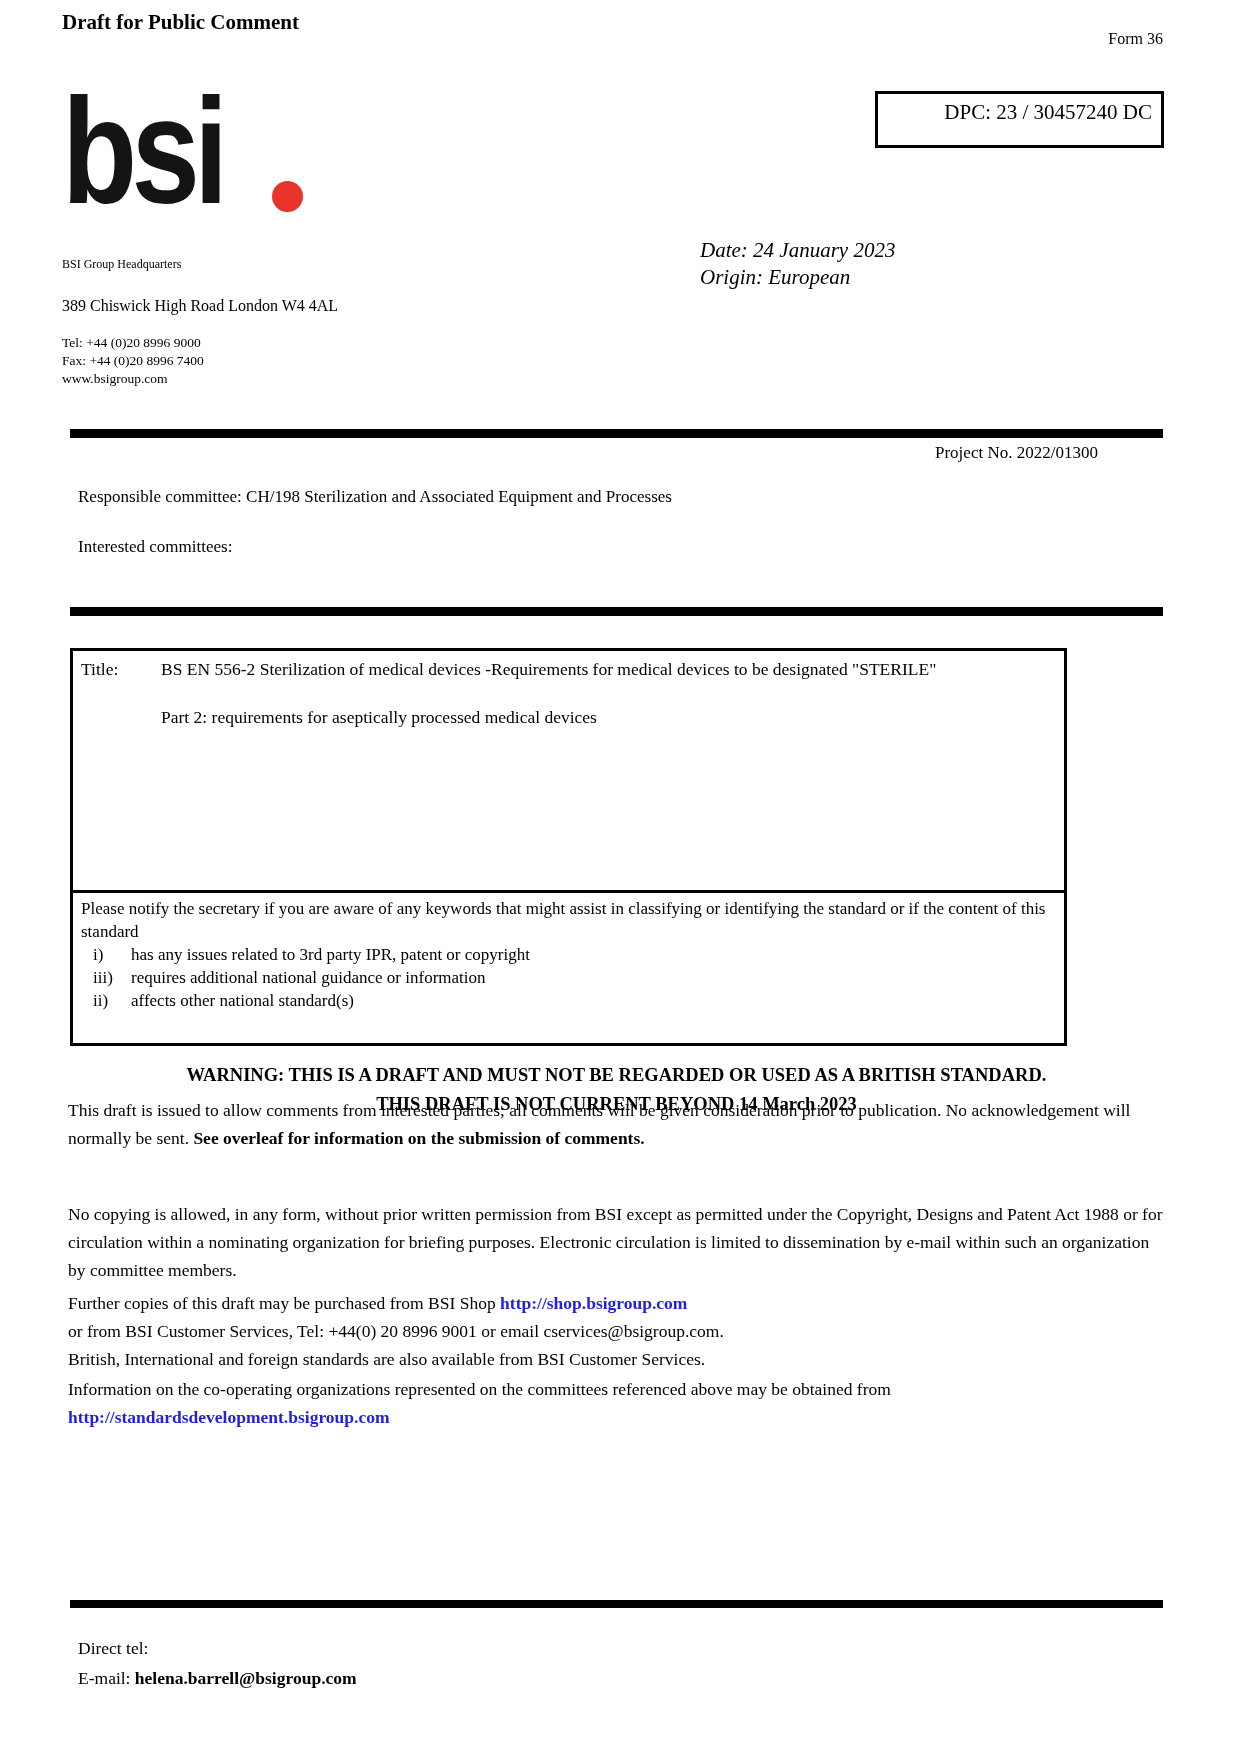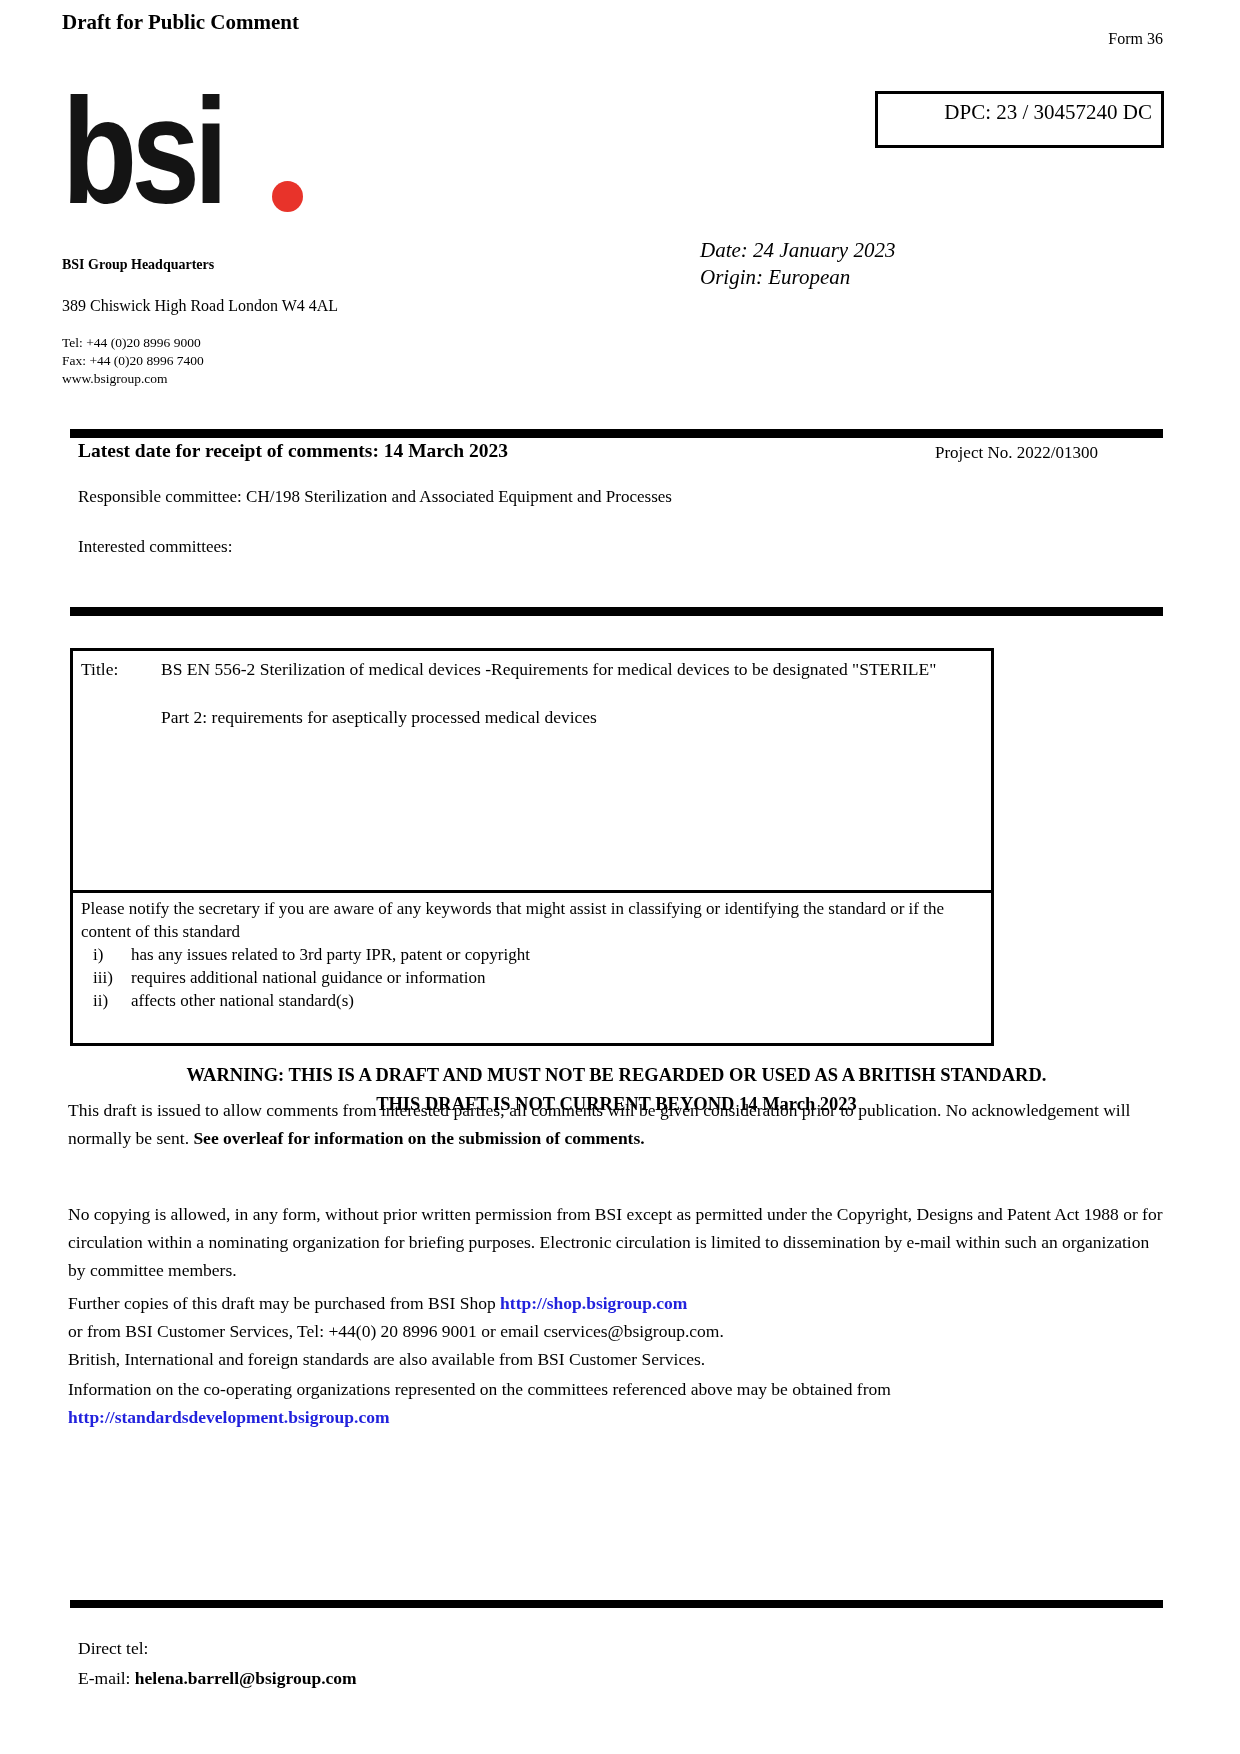--- a/index.html
+++ b/index.html
@@ -3,37 +3,37 @@
 <meta charset="utf-8">
 <style>
   html,body { margin:0; padding:0; background:#ffffff; }
   .page {
     position:relative; width:1240px; height:1754px; background:#ffffff;
     color:#000; font-family:"Liberation Serif", serif; overflow:hidden;
   }
   .abs { position:absolute; }
   .bold { font-weight:bold; }
   .bar { position:absolute; left:70px; width:1093px; height:9px; background:#000; }
-  .box { position:absolute; left:70px; width:924px; border:3px solid #000; box-sizing:border-box;font-family:Liberation Serif, serif; }
+  .box { position:absolute; left:70px; width:997px; border:3px solid #000; box-sizing:border-box;font-family:Liberation Serif, serif; }
 
   .draft-label { left:62px; top:10px; font-size:21px; font-weight:bold; }
   .form-label { left:900px; top:30px; width:263px; text-align:right; font-size:16px; }
 
   .dpc-box { left:875px; top:91px; width:289px; height:57px; border:3px solid #000; box-sizing:border-box;
              text-align:right; font-size:21px; padding:6px 9px 12px 0; }
 
   .logo { left:62px; top:86px; width:260px; height:140px; }
   .logo-text {
     font-family:"Liberation Sans", sans-serif; font-weight:bold; font-size:150px;
     line-height:130px; letter-spacing:-7px; color:#141414;
     transform:scaleX(0.82); transform-origin:left top; display:inline-block;
   }
   .logo-dot { position:absolute; left:210px; top:95px; width:31px; height:31px; border-radius:50%; background:#e8332a; }
 
-  .hq-title { left:62px; top:257px; font-size:14px; font-weight:bold; }
+  .hq-title { left:62px; top:257px; font-size:12px; font-weight:normal; }
   .hq-address { left:62px; top:297px; font-size:16px; }
   .hq-contact { left:62px; top:334px; font-size:13.5px; line-height:18px; }
 
   .date-block { left:700px; top:237px; width:463px; font-size:21px; line-height:27px;font-style:italic; }
 
   .bar1 { top:429px; }
   .latest-date { left:78px; top:440px; font-size:19.5px; font-weight:bold; }
   .project-no { left:935px; top:443px; font-size:17px; }
   .resp-committee { left:78px; top:487px; font-size:17px; }
   .int-committees { left:78px; top:537px; font-size:17px; }
@@ -87,21 +87,20 @@
     <div>www.bsigroup.com</div>
   </div>
 
   <div class="abs date-block">
     <div>Date: 24 January 2023</div>
     <div>Origin: European</div>
   </div>
 
   <div class="bar bar1"></div>
 
-  <div class="abs latest-date">Latest date for receipt of comments: 14 March 2023</div>
   <div class="abs project-no">Project No. 2022/01300</div>
   <div class="abs resp-committee">Responsible committee: CH/198 Sterilization and Associated Equipment and Processes</div>
   <div class="abs int-committees">Interested committees:</div>
 
   <div class="bar bar2"></div>
 
   <div class="box title-box">
     <span class="title-label">Title:</span>
     <span class="title-line1">BS EN 556-2 Sterilization of medical devices -Requirements for medical devices to be designated "STERILE"</span>
     <span class="title-line2">Part 2: requirements for aseptically processed medical devices</span>

